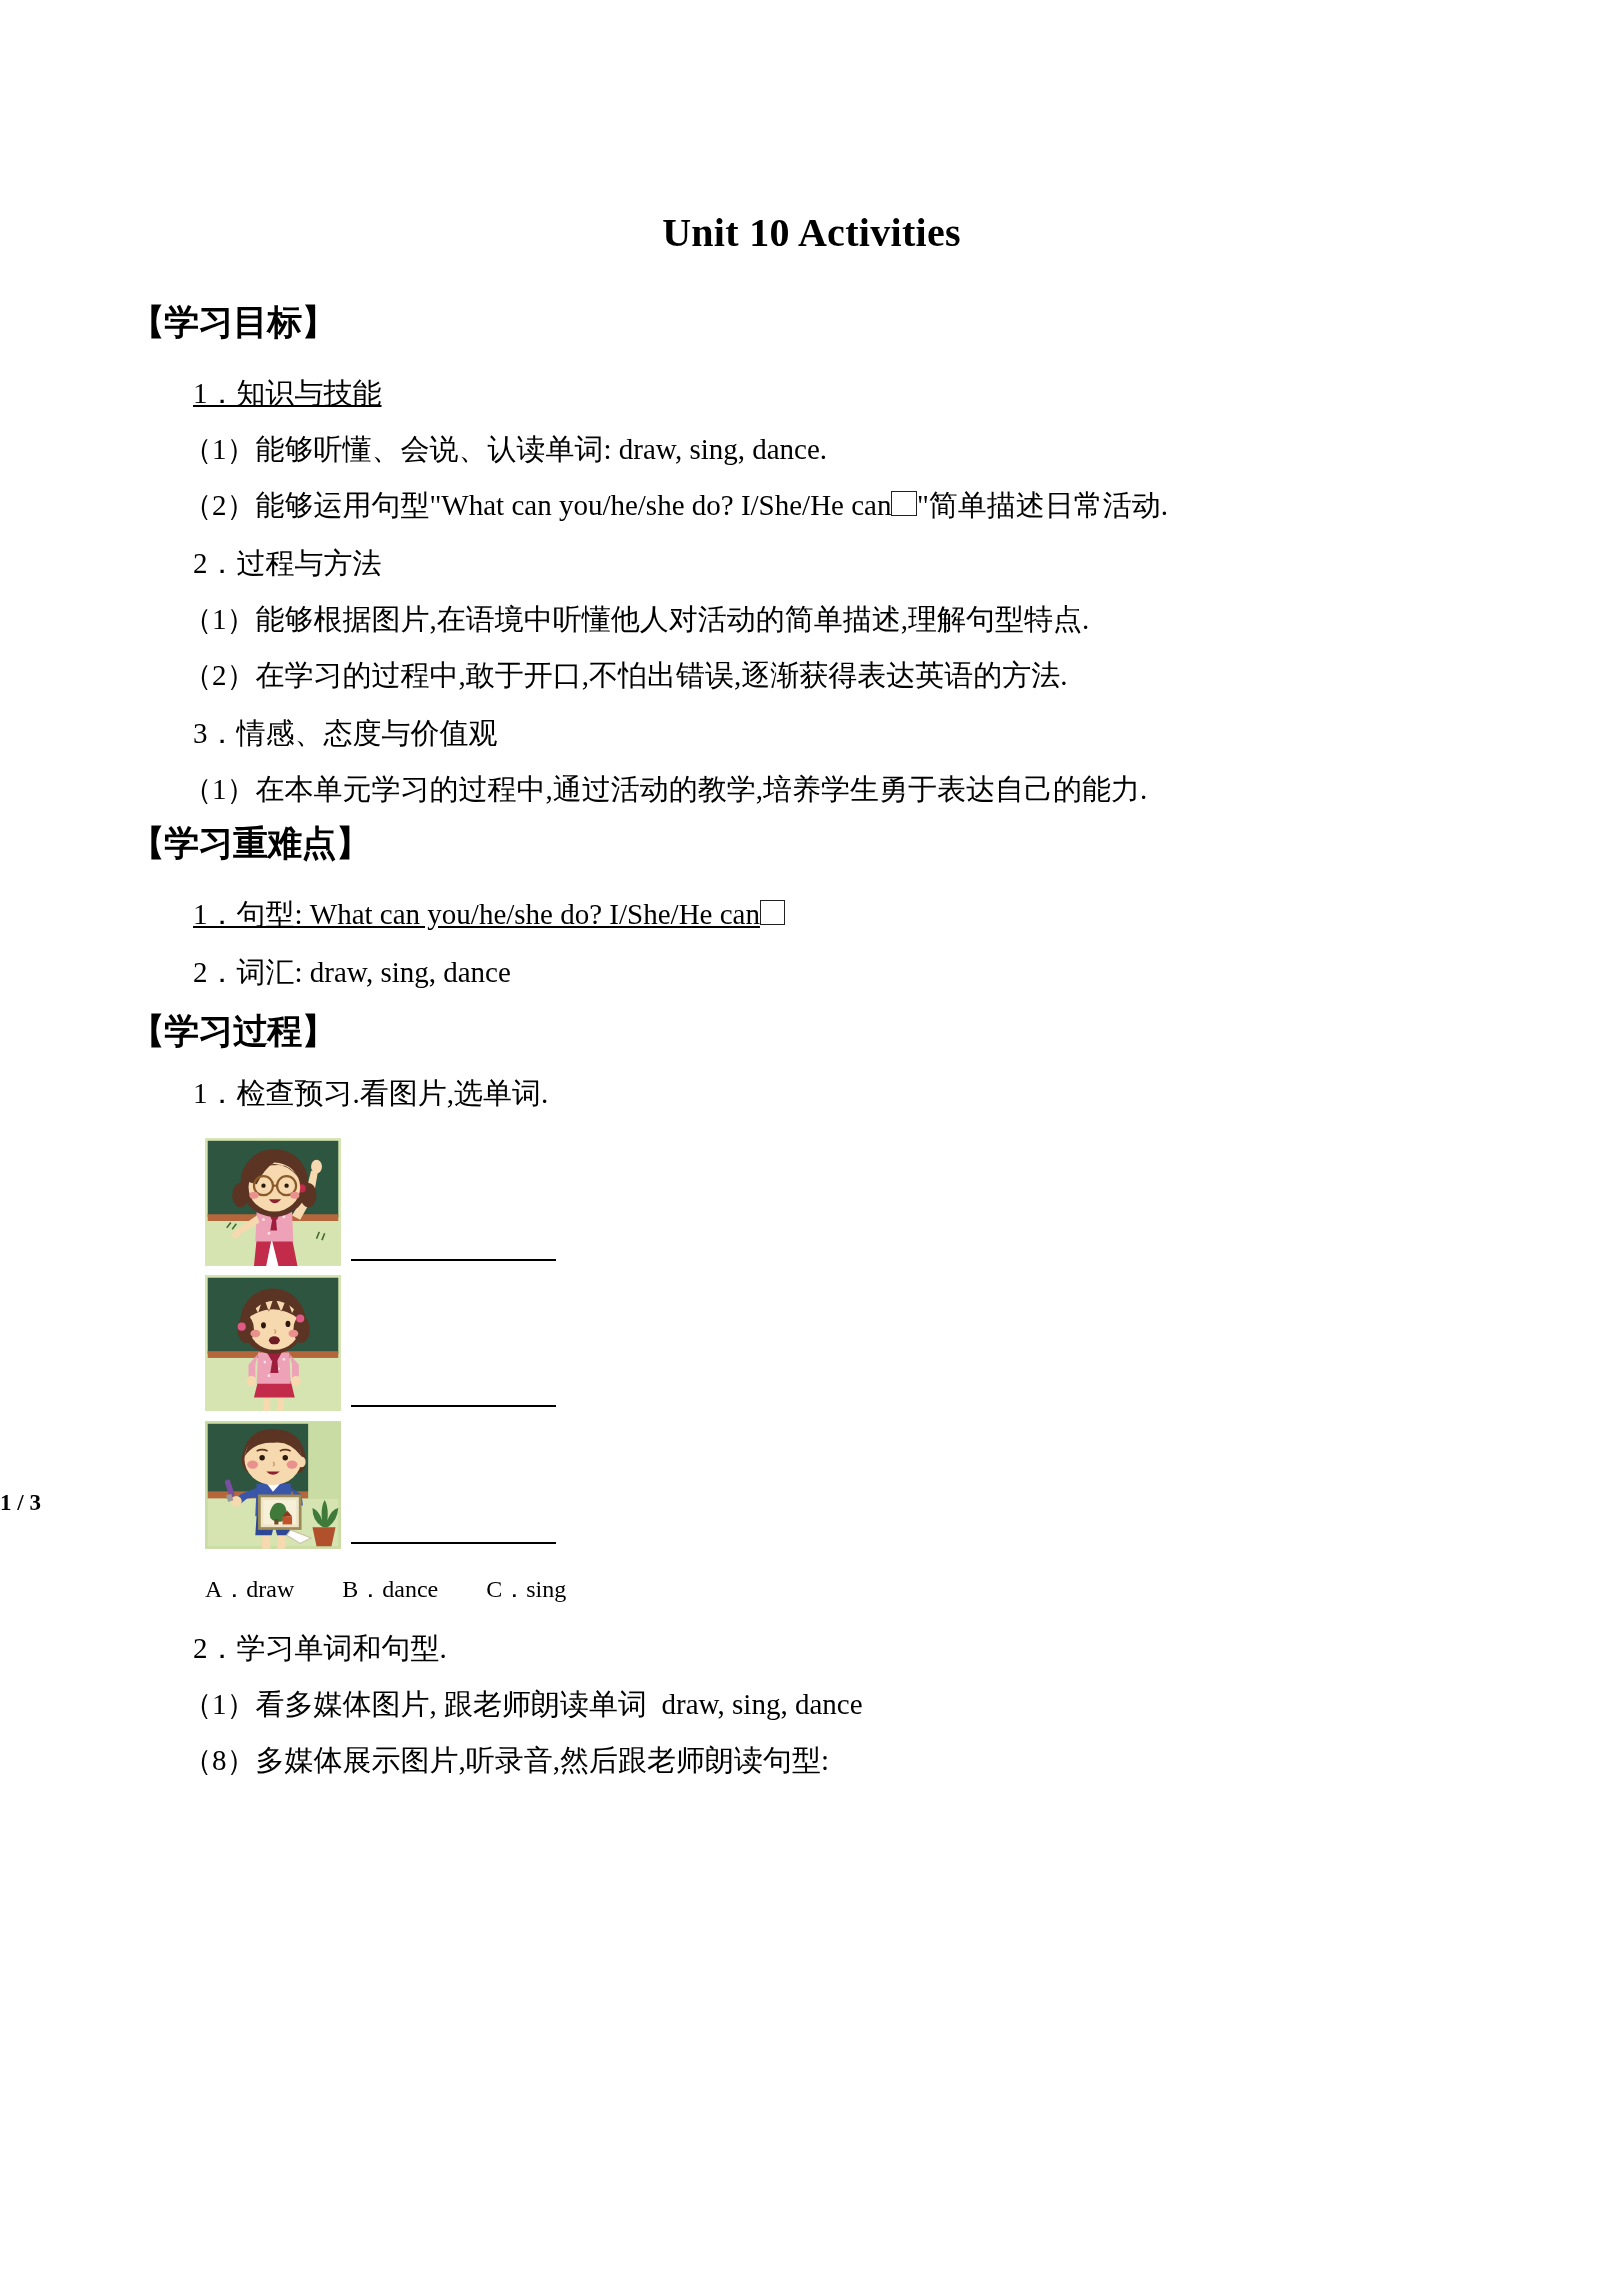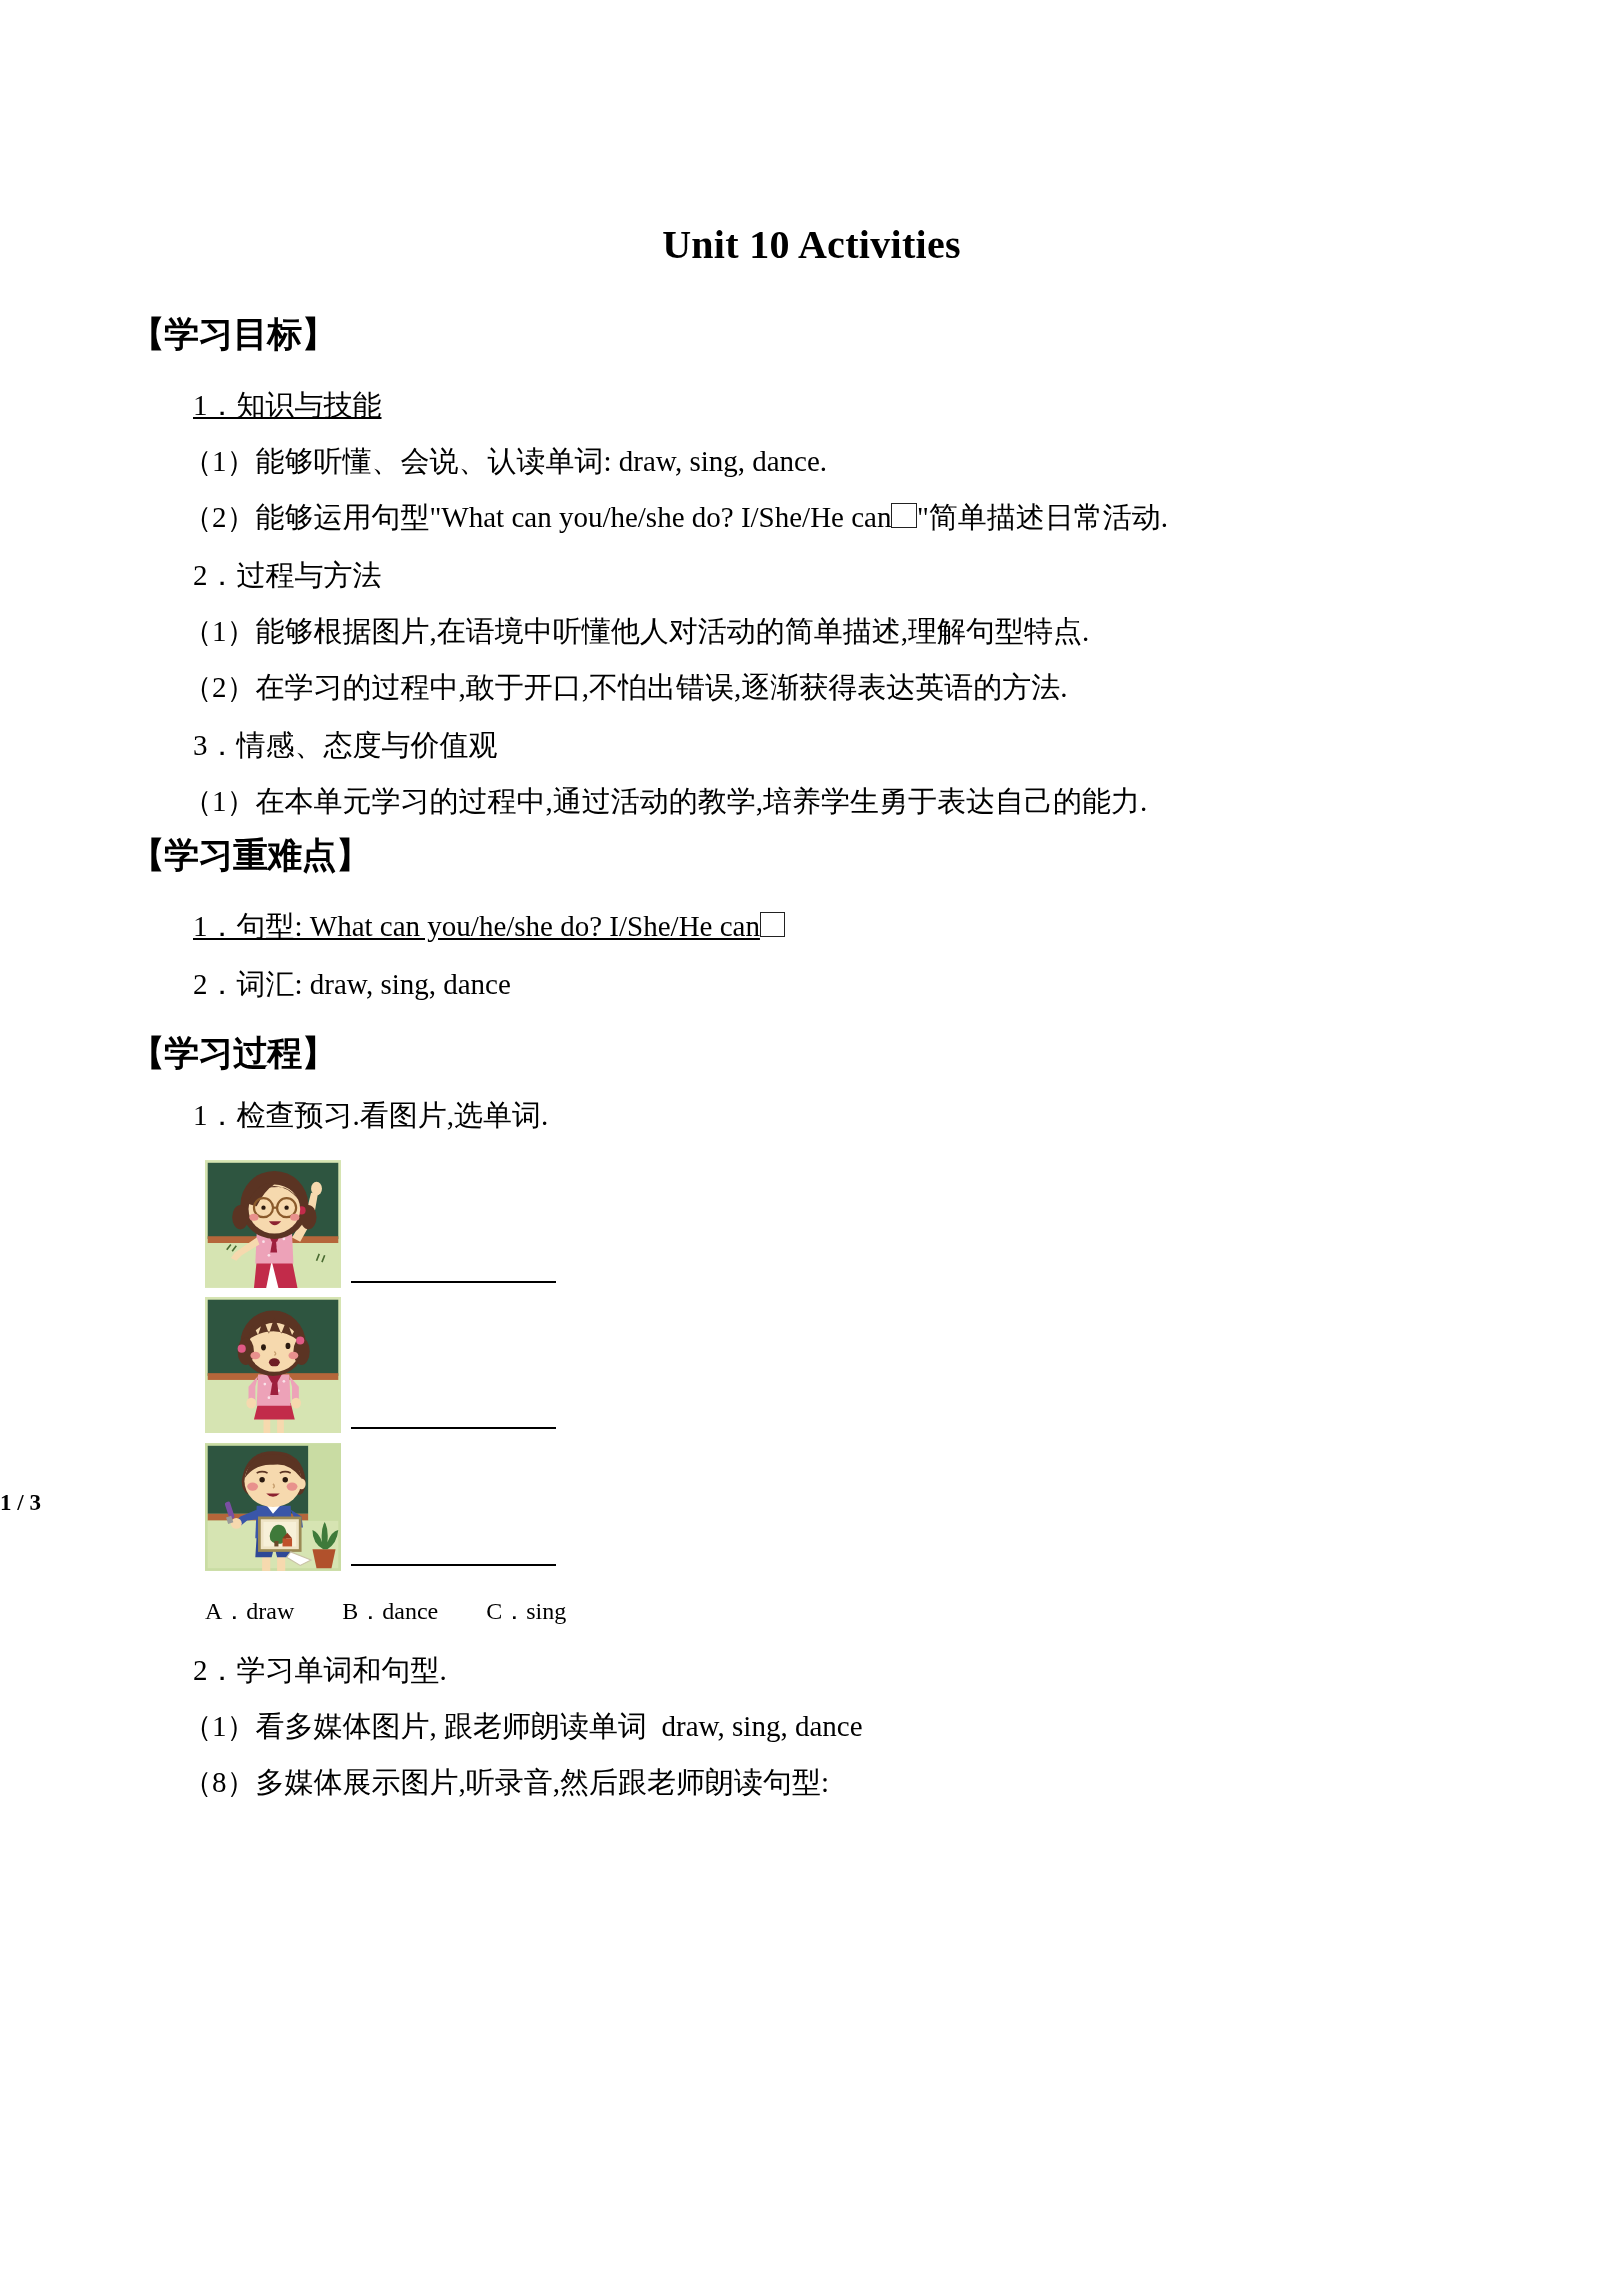--- a/index.html
+++ b/index.html
@@ -14,21 +14,21 @@
     color: #000000;
     position: relative;
     overflow: hidden;
   }
   .page {
     position: relative;
     width: 1623px;
     height: 1698px;
     background: #fff;
     box-sizing: border-box;
-    padding: 16px 130px;
+    padding: 4px 130px;
   }
   .doc-title {
     text-align: center;
     font-size: 40px;
     font-weight: bold;
     letter-spacing: 0.3px;
     margin: 0;
     padding-top: 205px;
     font-family: "Liberation Serif", "DejaVu Serif", serif;
   }
@@ -36,21 +36,21 @@
     font-size: 35px;
     font-weight: bold;
     margin: 0;
     padding: 0;
     line-height: 1.05;
     font-family: "DejaVu Sans", "Liberation Sans", sans-serif;
     letter-spacing: -0.7px;
   }
   .h-gap-before { margin-top: 48px; }
   .h-gap-before-2 { margin-top: 21px; }
-  .h-gap-before-3 { margin-top: 36px; }
+  .h-gap-before-3 { margin-top: 26px; }
 
   .body-line {
     font-size: 29px;
     line-height: 1.0;
     margin: 0;
     white-space: pre;
     font-family: "Liberation Serif", "DejaVu Serif", serif;
   }
   .lvl1 { padding-left: 63px; margin-top: 29px; }
   .lvl2 { padding-left: 53px; margin-top: 27px; }

